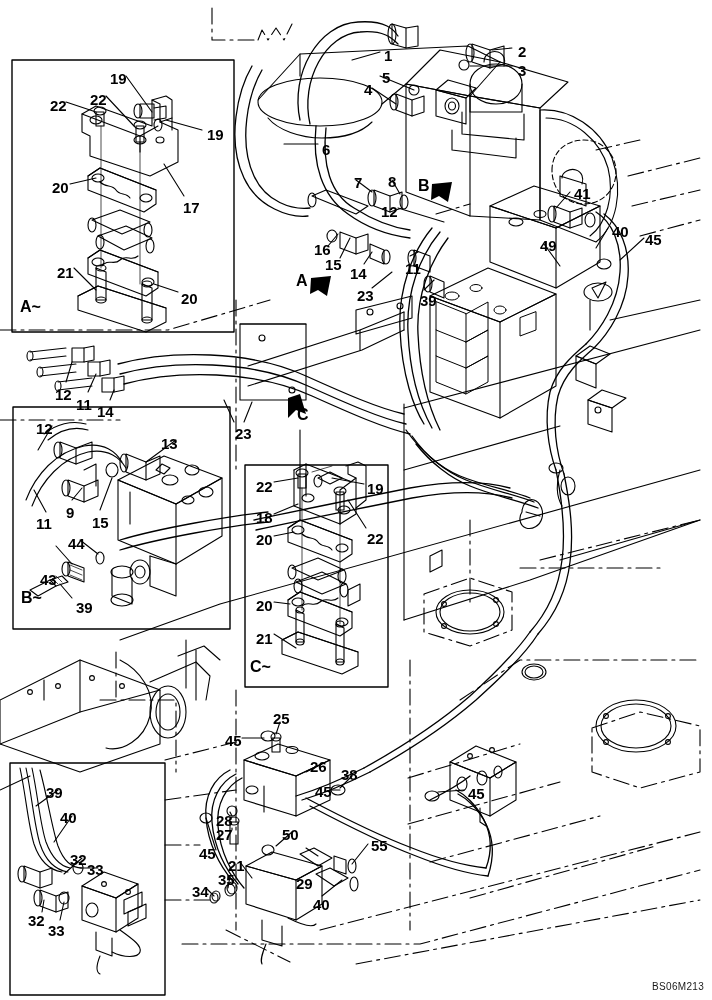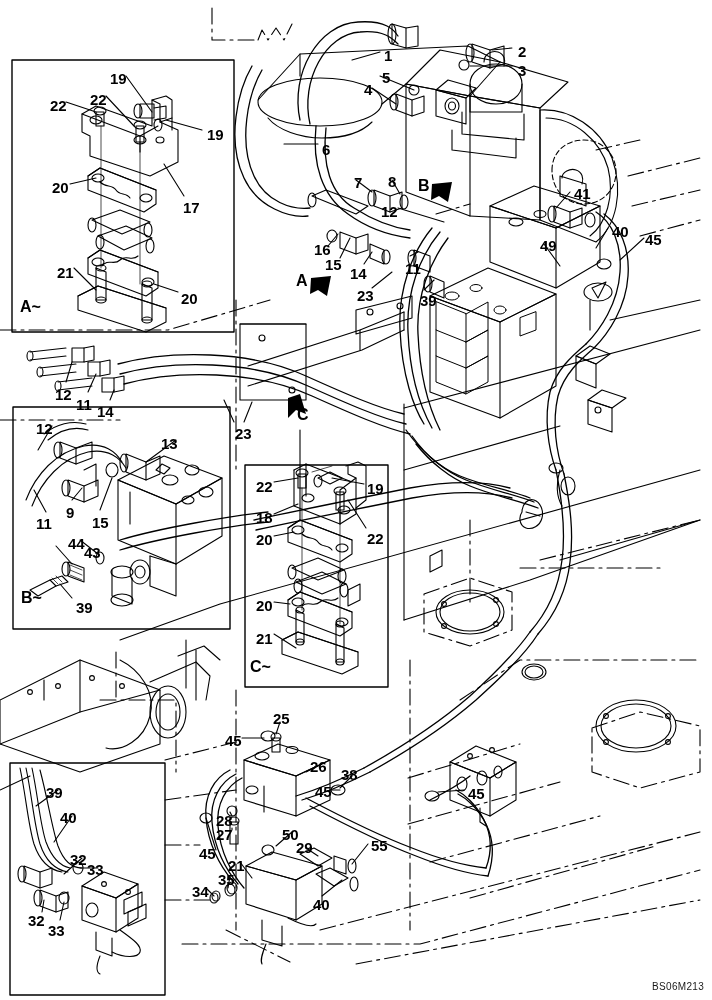--- a/index.html
+++ b/index.html
@@ -667,40 +667,40 @@
       <span class="callout" style="left: 181px; top: 291px;">20</span>
       <span class="callout" style="left: 55px; top: 387px;">12</span>
       <span class="callout" style="left: 76px; top: 397px;">11</span>
       <span class="callout" style="left: 97px; top: 404px;">14</span>
       <span class="callout" style="left: 235px; top: 426px;">23</span>
       <span class="callout" style="left: 36px; top: 421px;">12</span>
       <span class="callout" style="left: 161px; top: 436px;">13</span>
       <span class="callout" style="left: 66px; top: 505px;">9</span>
       <span class="callout" style="left: 92px; top: 515px;">15</span>
       <span class="callout" style="left: 36px; top: 516px;">11</span>
-      <span class="callout" style="left: 40px; top: 545px; margin-left: 44px;">43</span>
+      <span class="callout" style="left: 40px; top: 572px;">43</span>
       <span class="callout" style="left: 68px; top: 536px;">44</span>
       <span class="callout" style="left: 76px; top: 600px;">39</span>
       <span class="callout" style="left: 256px; top: 479px;">22</span>
       <span class="callout" style="left: 367px; top: 481px;">19</span>
       <span class="callout" style="left: 256px; top: 510px;">18</span>
       <span class="callout" style="left: 367px; top: 531px;">22</span>
       <span class="callout" style="left: 256px; top: 532px;">20</span>
       <span class="callout" style="left: 256px; top: 598px;">20</span>
       <span class="callout" style="left: 256px; top: 631px;">21</span>
       <span class="callout" style="left: 273px; top: 711px;">25</span>
       <span class="callout" style="left: 225px; top: 733px;">45</span>
       <span class="callout" style="left: 310px; top: 759px;">26</span>
       <span class="callout" style="left: 341px; top: 767px;">38</span>
       <span class="callout" style="left: 315px; top: 784px;">45</span>
       <span class="callout" style="left: 468px; top: 786px;">45</span>
       <span class="callout" style="left: 216px; top: 813px;">28</span>
       <span class="callout" style="left: 216px; top: 827px;">27</span>
       <span class="callout" style="left: 282px; top: 827px;">50</span>
-      <span class="callout" style="left: 296px; top: 840px;">29</span>
+      <span class="callout" style="left: 296px; top: 876px;">29</span>
       <span class="callout" style="left: 371px; top: 838px;">55</span>
       <span class="callout" style="left: 199px; top: 846px;">45</span>
       <span class="callout" style="left: 228px; top: 858px;">21</span>
       <span class="callout" style="left: 218px; top: 872px;">35</span>
       <span class="callout" style="left: 192px; top: 884px;">34</span>
       <span class="callout" style="left: 313px; top: 897px;">40</span>
       <span class="callout" style="left: 46px; top: 785px;">39</span>
       <span class="callout" style="left: 60px; top: 810px;">40</span>
       <span class="callout" style="left: 70px; top: 852px;">32</span>
       <span class="callout" style="left: 87px; top: 862px;">33</span>

